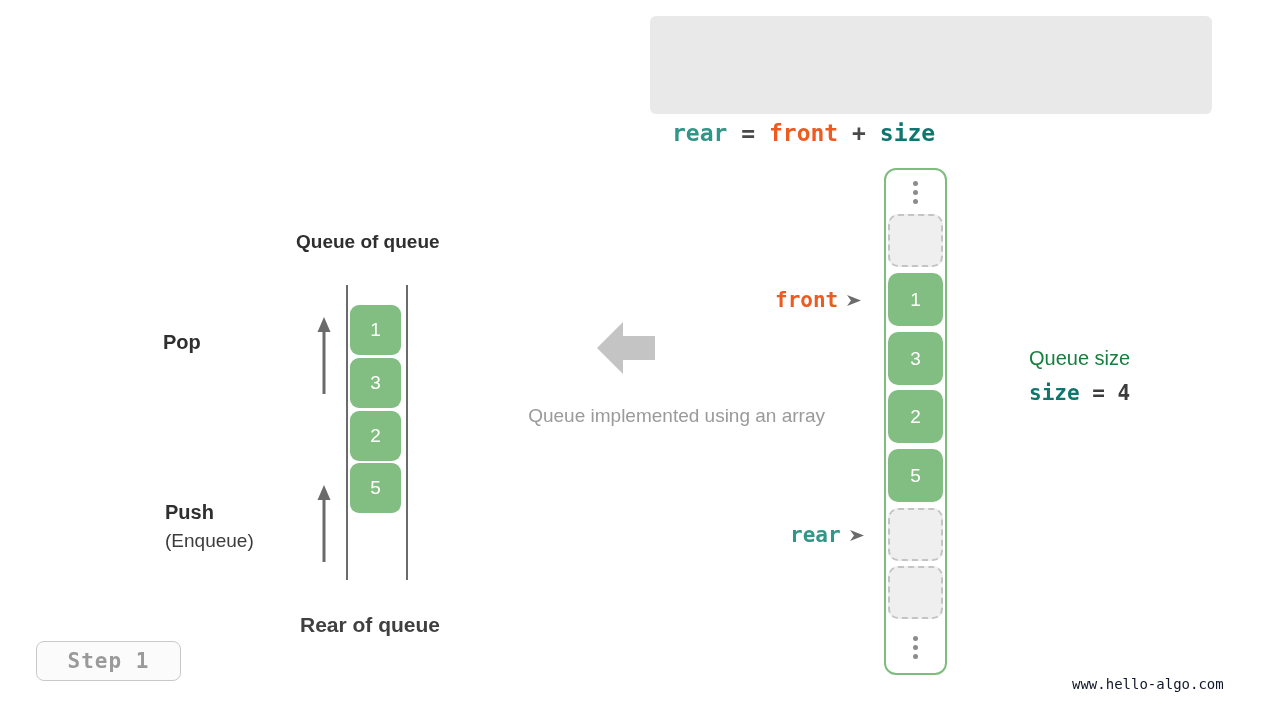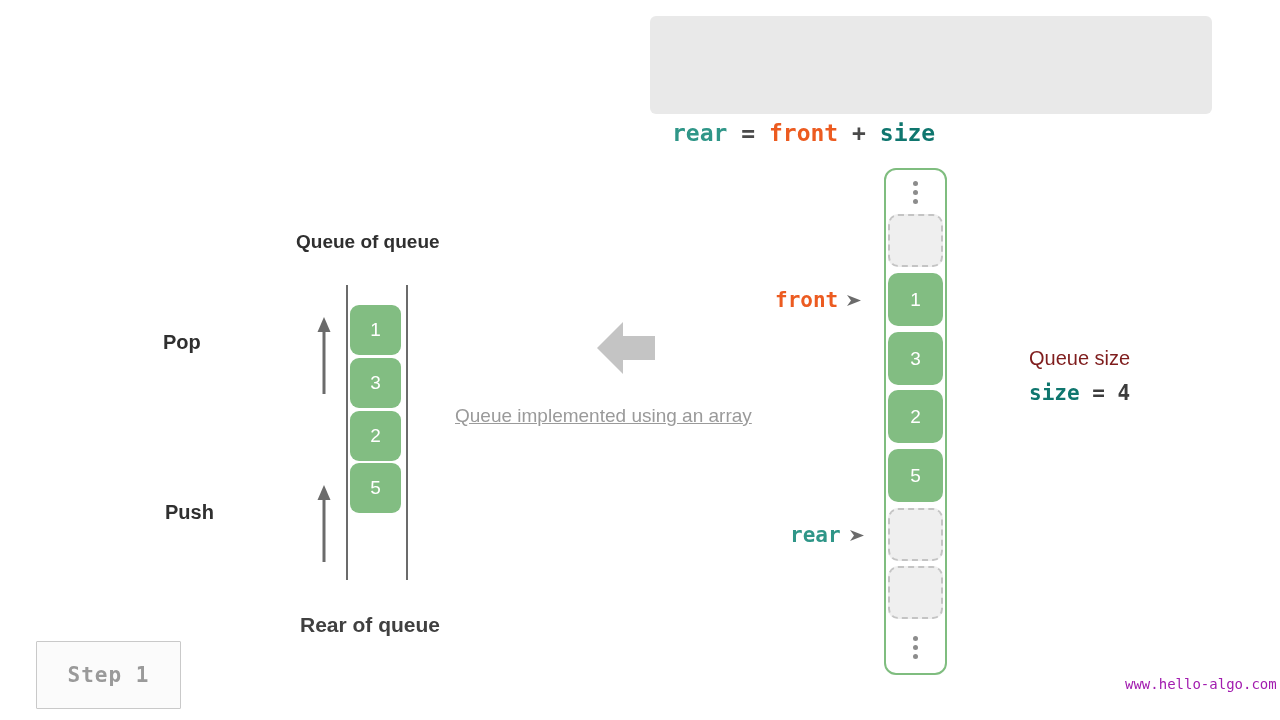--- a/index.html
+++ b/index.html
@@ -136,25 +136,24 @@
     left: 597px;
     top: 322px;
     width: 58px;
     height: 52px;
   }
   #center-caption {
     position: absolute;
     left: 455px;
     top: 405px;
     width: 370px;
-    text-align: left;
+    text-align: right;
     font-size: 19px;
     color: #9a9a9a;
     white-space: nowrap;
-    text-decoration: underline;
   }
 
   
   #array-container {
     position: absolute;
     left: 884px;
     top: 168px;
     width: 63px;
     height: 507px;
     border: 2px solid #7fbd7f;
@@ -222,63 +221,63 @@
   
   #size-annot {
     position: absolute;
     left: 1029px;
     top: 343px;
     white-space: nowrap;
   }
   #size-annot .caption {
     display: block;
     font-size: 20px;
-    color: #7f1d1d;
+    color: #15803d;
     line-height: 30px;
   }
   #size-annot .expr {
     display: block;
     font-family: "DejaVu Sans Mono", monospace;
     font-weight: bold;
     font-size: 21px;
     line-height: 34px;
     margin-top: 3px;
     white-space: pre;
   }
   #size-annot .expr .op { color: #3c3c3c; }
 
   
   #step-badge {
     position: absolute;
     left: 36px;
     top: 641px;
     width: 145px;
-    height: 68px;
+    height: 40px;
     border: 1px solid #c9c9c9;
-    border-radius: 1px;
+    border-radius: 8px;
     background: #fbfbfb;
     display: flex;
     align-items: center;
     justify-content: center;
     font-family: "DejaVu Sans Mono", monospace;
     font-weight: bold;
     font-size: 21px;
     color: #9a9a9a;
     letter-spacing: 1px;
     box-sizing: border-box;
   }
 
   
   #watermark {
     position: absolute;
-    left: 1125px;
+    left: 1072px;
     top: 676px;
     font-family: "DejaVu Sans Mono", monospace;
     font-size: 14px;
-    color: #a21caf;
+    color: #0f172a;
     white-space: nowrap;
   }
 </style>
 </head>
 <body>
 
 <div id="legend-box">
 </div>
 
 <div id="formula"><span class="kw-rear">rear</span><span class="op"> </span><span class="op">=</span><span class="op"> </span><span class="kw-front">front</span><span class="op"> </span><span class="op">+</span><span class="op"> </span><span class="kw-size">size</span></div>
@@ -292,20 +291,21 @@
 <div class="lcell" style="top:305px">1</div>
 <div class="lcell" style="top:358px">3</div>
 <div class="lcell" style="top:411px">2</div>
 <div class="lcell" style="top:463px">5</div>
 
 <div class="op-label" id="pop-label">
   <span class="big">Pop</span>
 </div>
 <div class="op-label" id="push-label">
   <span class="big">Push</span>
+  <span class="small">(Enqueue)</span>
 </div>
 
 <svg class="up-arrow" id="pop-arrow" viewBox="0 0 16 78">
   <line x1="8" y1="78" x2="8" y2="14" stroke="#6b6b6b" stroke-width="3"></line>
   <polygon points="8,1 1.5,16 14.5,16" fill="#6b6b6b"></polygon>
 </svg>
 <svg class="up-arrow" id="push-arrow" viewBox="0 0 16 78">
   <line x1="8" y1="78" x2="8" y2="14" stroke="#6b6b6b" stroke-width="3"></line>
   <polygon points="8,1 1.5,16 14.5,16" fill="#6b6b6b"></polygon>
 </svg>

